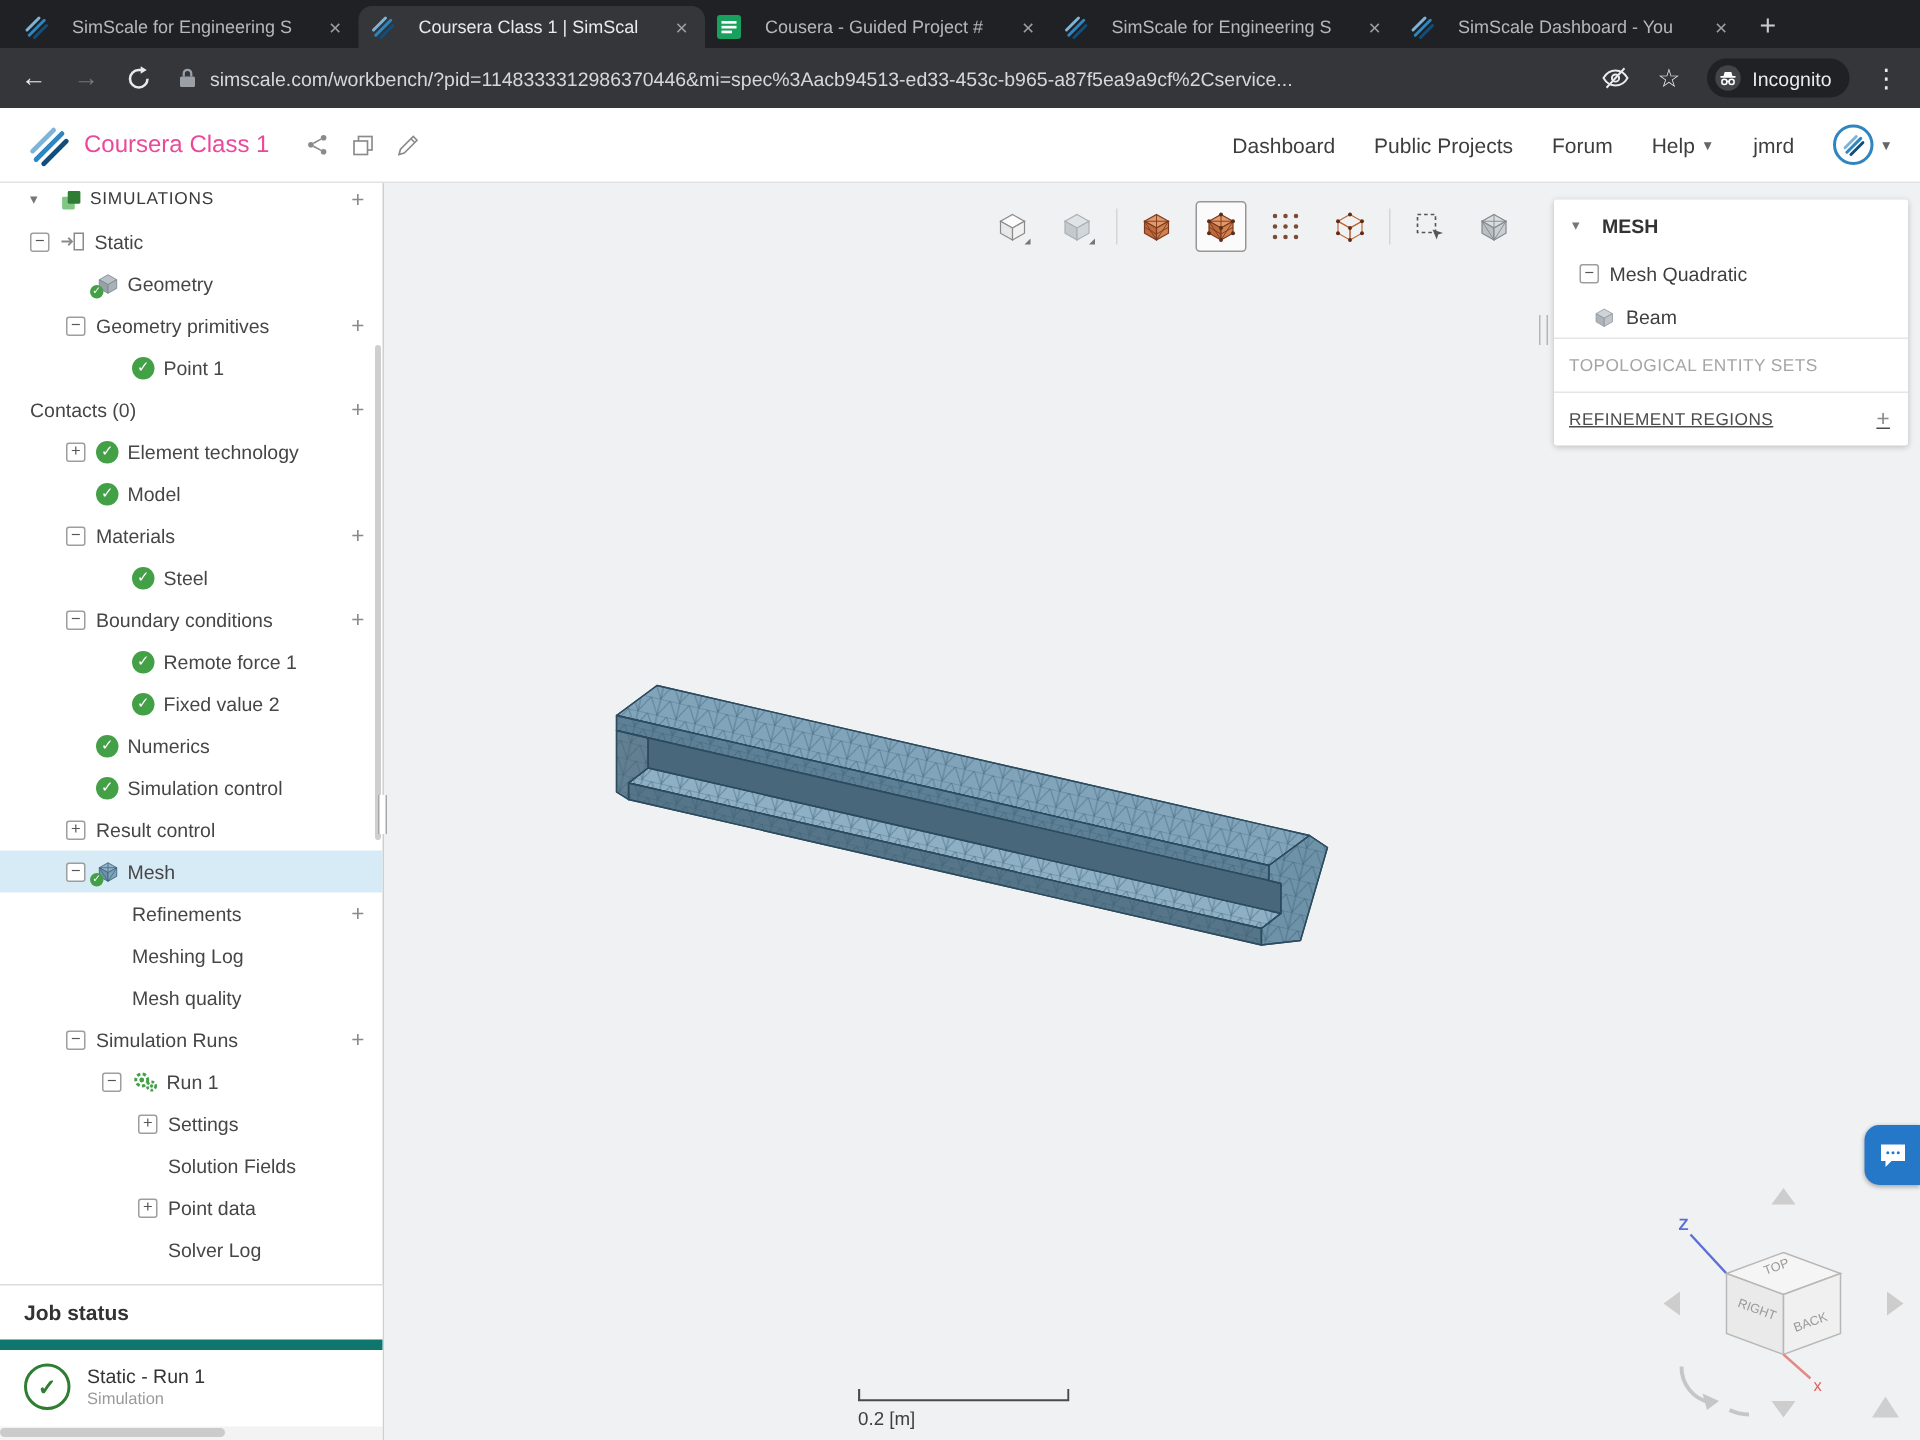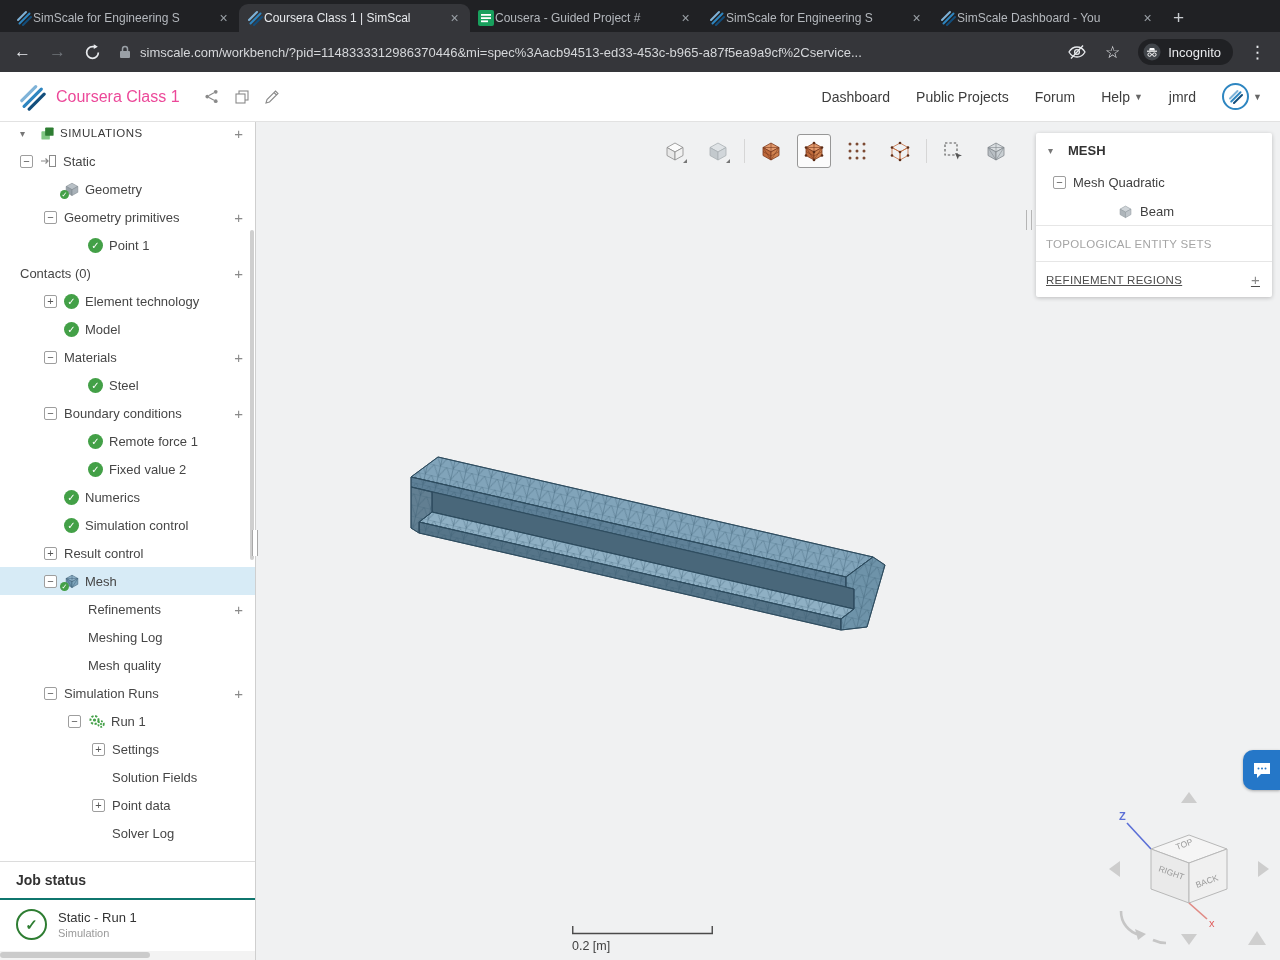--- a/index.html
+++ b/index.html
@@ -1,20 +1,20 @@
 <!DOCTYPE html>
 <html><head>
 <meta charset="utf-8">
 <style>
   *{margin:0;padding:0;box-sizing:border-box;font-family:"Liberation Sans",sans-serif;}
   html,body{width:1280px;height:960px;overflow:hidden;background:#fff;}
 
   
   .tabbar{height:32px;background:#202124;display:flex;align-items:flex-end;padding-left:8px;}
-  .tab{width:231px;height:28px;display:flex;align-items:center;gap:1px;padding:0 8px;
+  .tab{width:231px;height:28px;display:flex;align-items:center;gap:16px;padding:0 8px;
        border-radius:9px 9px 0 0;color:#b4b8bd;font-size:12px;overflow:hidden;margin-top:48px;}
   .tab.active{background:#35363a;color:#e8eaed;}
   .tab .ttitle{flex:1;white-space:nowrap;overflow:hidden;}
   .tab .tclose{color:#9aa0a6;font-size:14px;width:15px;text-align:center;flex:none;}
   .favicon{width:16px;height:16px;flex:none;display:inline-flex;}
   .newtab{color:#c8cbcf;font-size:19px;margin:0 0 5px 10px;line-height:19px;}
   .urlbar{height:40px;background:#35363a;display:flex;align-items:center;padding:0 14px;}
   .nav-ic{color:#e8eaed;font-size:17px;margin-right:18px;display:inline-flex;align-items:center;}
   .nav-ic.dim{color:#70757a;}
   .url{flex:1;display:flex;align-items:center;gap:9px;color:#d5d7da;font-size:13px;
@@ -55,21 +55,21 @@
   .mini-ck{position:absolute;left:-4px;bottom:-2px;width:9px;height:9px;background:#43a047;
            color:#fff;border-radius:50%;font-size:7px;line-height:9px;text-align:center;font-style:normal;}
   .tlabel{white-space:nowrap;}
   .addbtn{margin-left:auto;margin-right:12px;color:#8a8a8a;font-size:15px;}
   .vscroll{position:absolute;right:1px;top:108px;width:4px;height:330px;background:#cfcfcf;border-radius:2px;}
   .sgrip{position:absolute;right:-3px;top:408px;width:6px;height:26px;border-left:1px solid #a8a8a8;
          border-right:1px solid #a8a8a8;background:#fff;z-index:5;}
 
   
   .jobstatus{position:absolute;left:0;right:0;bottom:9px;background:#fff;border-top:1px solid #dcdcdc;}
-  .jobstatus .jtitle{font-size:14px;font-weight:bold;color:#333;padding:10px 16px;border-bottom:2px solid #0f766e;}
+  .jobstatus .jtitle{font-size:14px;font-weight:bold;color:#333;padding:10px 16px;border-bottom:7px solid #0f766e;}
   .jobrow{display:flex;align-items:center;gap:11px;padding:9px 16px 11px;}
   .jobcheck{width:31px;height:31px;border:2.5px solid #2e7d32;border-radius:50%;color:#2e7d32;
             font-size:15px;font-weight:bold;display:flex;align-items:center;justify-content:center;flex:none;}
   .jobname{font-size:13px;color:#333;}
   .jobsub{font-size:11px;color:#9a9a9a;margin-top:2px;}
   .hscroll{position:absolute;left:0;bottom:0;height:9px;width:100%;background:#f3f3f3;}
   .hscroll .thumb{width:150px;height:6px;margin-top:1px;background:#cbcbcb;border-radius:3px;}
 
   
   .vp-toolbar{position:absolute;left:402px;top:12px;display:flex;align-items:center;gap:9px;}
@@ -574,21 +574,21 @@
     <div class="panel-handle"></div>
     <div class="mesh-panel">
       <div class="mp-row" style="height:34px;">
         <span class="chev">▾</span>
         <span class="mp-title">MESH</span>
       </div>
       <div class="mp-row" style="padding-left:17px;">
         <span class="expander">−</span>
         <span>Mesh Quadratic</span>
       </div>
-      <div class="mp-row" style="padding-left:82px;height:28px;">
+      <div class="mp-row" style="padding-left:26px;height:28px;">
         <span class="mp-cube">
           <svg width="15" height="15" viewBox="0 0 22 22">
               <polygon points="11,3 19,7.5 11,12 3,7.5" fill="#cfd4d8" stroke="#8f979d" stroke-width=".8"></polygon>
               <polygon points="3,7.5 11,12 11,20 3,15.5" fill="#aeb5ba" stroke="#8f979d" stroke-width=".8"></polygon>
               <polygon points="19,7.5 11,12 11,20 19,15.5" fill="#bfc5ca" stroke="#8f979d" stroke-width=".8"></polygon>
             </svg>
         </span>
         <span>Beam</span>
       </div>
       <div class="mp-sec muted">

